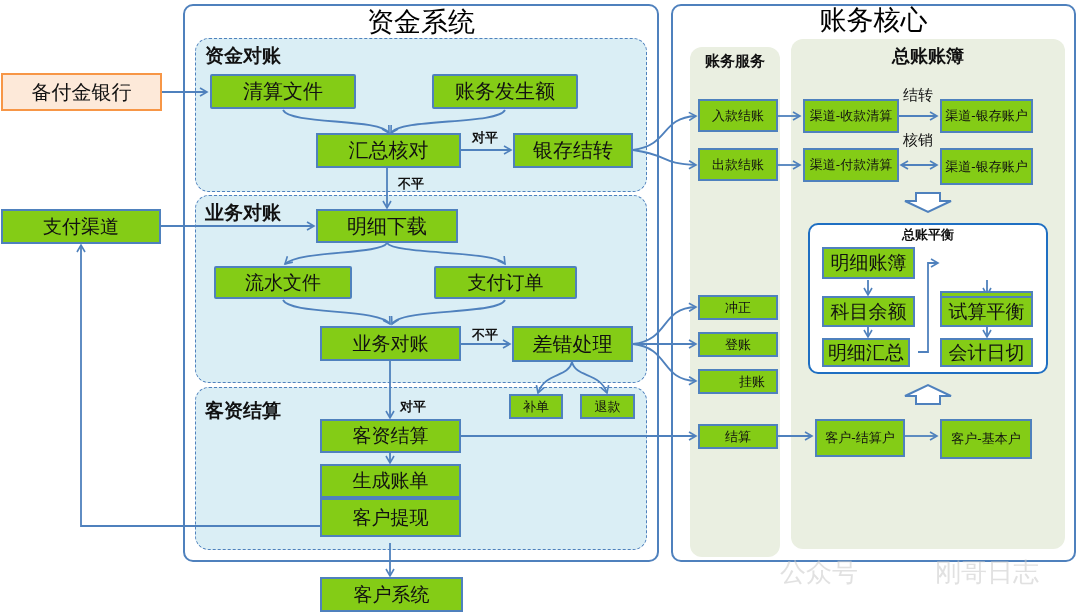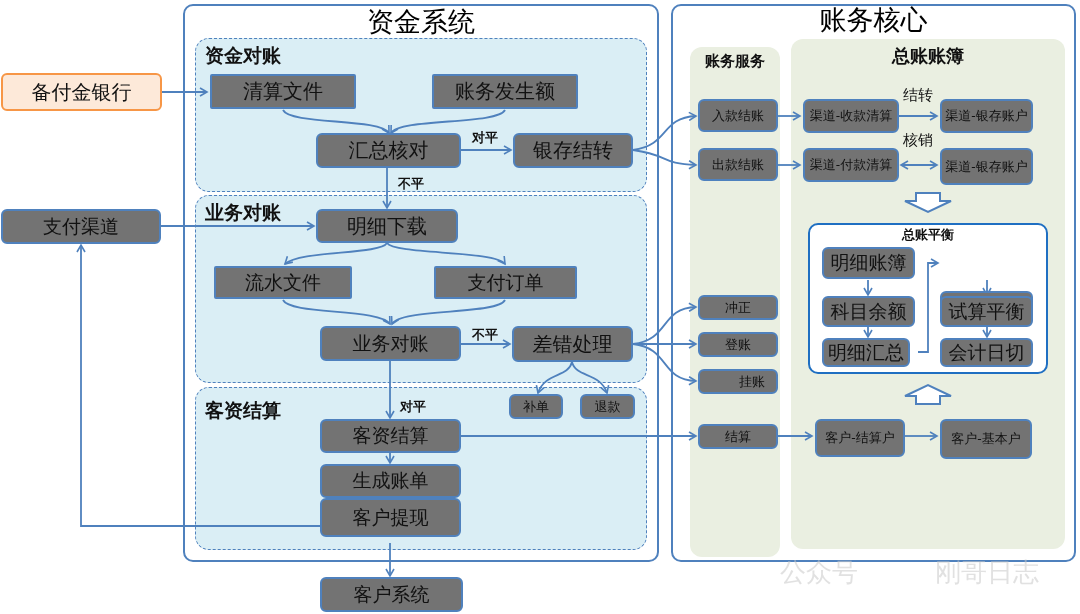--- a/index.html
+++ b/index.html
@@ -7,24 +7,24 @@
          font-family: "DejaVu Sans", "Liberation Sans", sans-serif; color: #111; }
   .abs { position: absolute; box-sizing: border-box; }
   .panel { border: 2.5px solid #4f81bd; border-radius: 10px; background: #fff; }
   .panel-title { position: absolute; left: 0; right: 0; text-align: center;
                  font-size: 27px; line-height: 32px; color: #000; }
   .group { border: 1.5px dashed #4f81bd; border-radius: 14px; background: #daeef5; }
   .group-title { position: absolute; font-size: 19px; font-weight: bold; color: #111; line-height: 24px; }
   .col { border-radius: 12px; background: #eaefe1; }
   .col-title { position: absolute; left: 0; right: 0; text-align: center; font-weight: bold; color: #111; }
   .node { display: flex; align-items: center; justify-content: center;
-          border: 2.5px solid #4f81bd; background: #737373; color: #111;
+          border: 2.5px solid #4f81bd; background: #84cc16; color: #111;
           font-family: "DejaVu Serif", "Liberation Serif", serif; white-space: nowrap; }
   .node.sq { border-radius: 2px; }
-  .node.rd { border-radius: 6px; text-align: center; }
+  .node.rd { border-radius: 0; text-align: center; }
   .node.lg { font-size: 20px; }
   .node.md { font-size: 19px; }
   .node.sm { font-size: 13px; }
   .node.orange { border-color: #f79646; background: #fde9d9; }
   .label { font-size: 13px; font-weight: bold; color: #111; white-space: nowrap; }
   .label-serif { font-size: 15px; font-family: "DejaVu Serif", "Liberation Serif", serif; color: #111; white-space: nowrap; }
   .gl-box { border: 2.5px solid #1f6fc2; border-radius: 10px; background: #fff; }
   svg.wires { position: absolute; left: 0; top: 0; pointer-events: none; }
   .watermark { font-size: 26px; color: rgba(200,200,200,0.55); white-space: nowrap; }
 </style>

